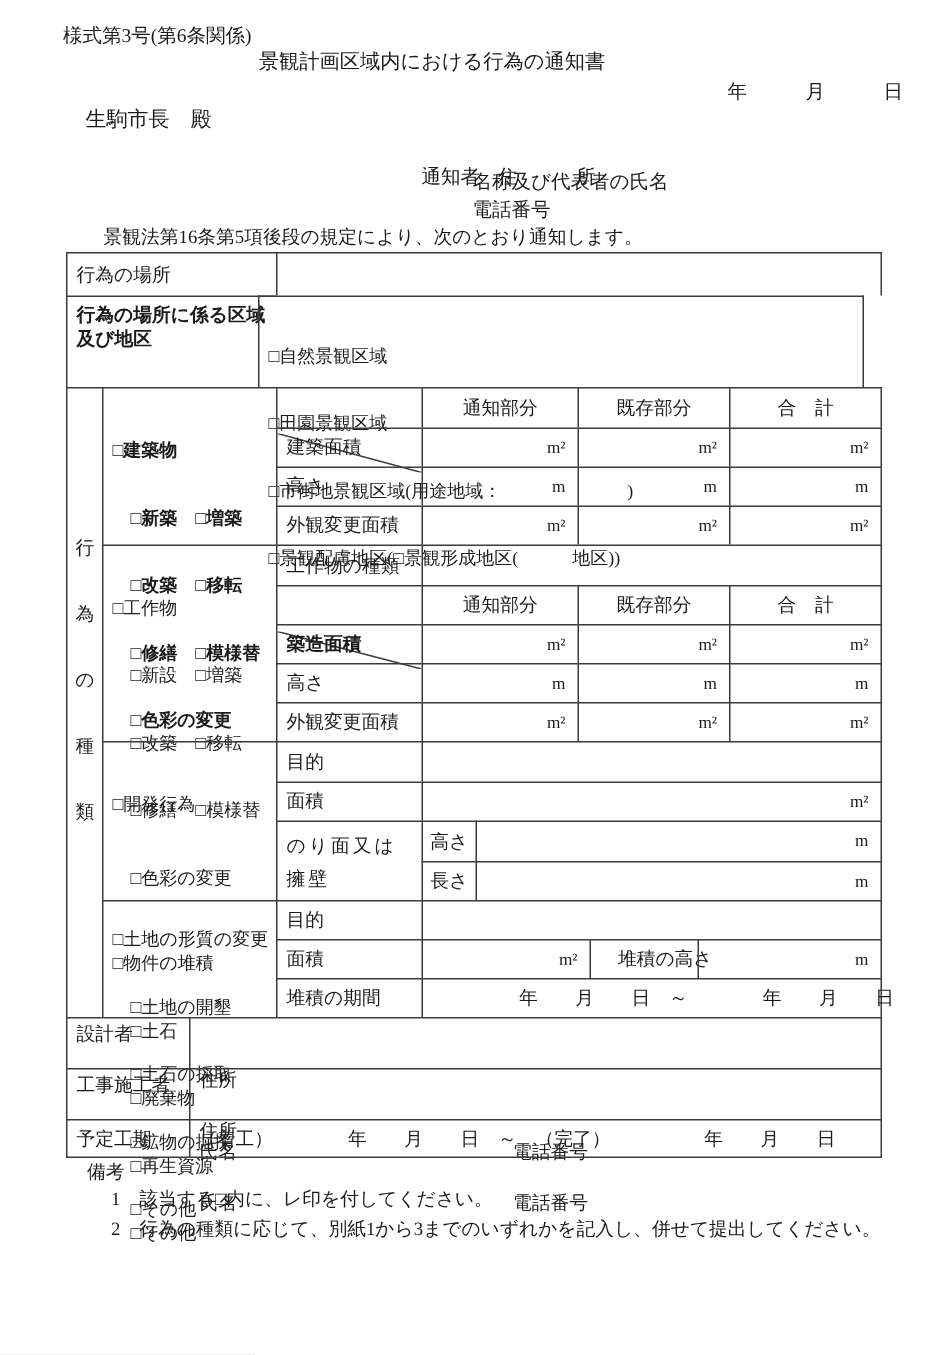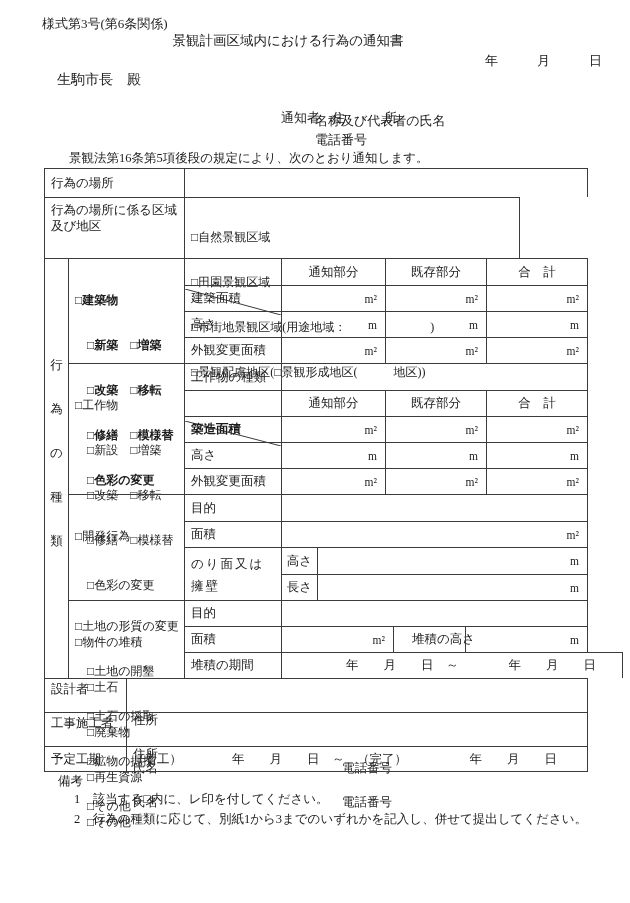--- a/index.html
+++ b/index.html
@@ -16,21 +16,21 @@
     white-space:pre;
   }
   .br { border-right:1px solid #3b3b3b; }
   .bb { border-bottom:1px solid #3b3b3b; }
   .lab { display:flex; align-items:center; padding-left:6px; }
   .hc  { display:flex; align-items:center; justify-content:center; }
   .unit{ display:flex; align-items:center; justify-content:flex-end; padding-right:8px; font-size:11.5px; }
   .cbg { padding:4px 2px 0 6px; line-height:15px; font-size:12px; }
   .cbl { min-height:15px; white-space:pre; }
   .vlab{ display:flex; flex-direction:column; align-items:center; justify-content:center; gap:27px; padding-bottom:30px; }
-  .wrap{ white-space:normal; line-height:16px; padding:4px 4px 0 6px; display:block; }
+  .wrap{ white-space:normal; line-height:16px; padding:4px 4px 0 6px; display:block;font-weight:bold; }
   .slope{ white-space:normal; line-height:22px; padding:5px 4px 0 6px; letter-spacing:2px; display:block; }
   .two { padding:1px 12px 0 6px; line-height:16px; }
   .diag{ padding:0; }
   .diag svg { display:block; width:100%; height:100%; }
   .notes { position:absolute; font-size:12.5px; }
 </style>
 </head>
 <body>
 
 <div class="page">
@@ -47,21 +47,21 @@
   <div class="abs" style="left:315px;top:131px;font-size:13px;">電話番号</div>
 
   <div class="abs" style="left:46px;top:150px;font-size:12.5px;margin-left:23px;">景観法第16条第5項後段の規定により、次のとおり通知します。</div>
 
   <div class="tbl">
 
     <div class="cell lab" style="left:0;top:0;width:140px;height:29px;">行為の場所</div>
     <div class="cell br" style="left:140px;top:0;width:404px;height:29px;"></div>
 
     <div class="cell wrap" style="left:0;top:29px;width:140px;height:61px;">行為の場所に係る区域及び地区</div>
-    <div class="cell br cbg" style="left:140px;top:29px;width:336px;height:61px;padding-top:2px;">
+    <div class="cell br cbg" style="left:128px;top:29px;width:404px;height:61px;padding-top:2px;">
       <div class="cbl">□自然景観区域</div>
       <div class="cbl">□田園景観区域</div>
       <div class="cbl">□市街地景観区域(用途地域：　　　　　　　)</div>
       <div class="cbl">□景観配慮地区(□景観形成地区(　　　地区))</div>
     </div>
 
     <div class="cell vlab" style="left:0;top:90px;width:24px;height:420px;font-size:12.5px;">
       <span>行</span>
       <span>為</span>
       <span>の</span>
@@ -160,21 +160,21 @@
       <div class="cbl">　□再生資源</div>
       <div class="cbl">　□その他</div>
     </div>
     <div class="cell lab" style="left:140px;top:432px;width:97px;height:26px;">目的</div>
     <div class="cell br" style="left:237px;top:432px;width:307px;height:26px;"></div>
     <div class="cell lab" style="left:140px;top:458px;width:97px;height:26px;">面積</div>
     <div class="cell unit" style="left:237px;top:458px;width:112px;height:26px;">m²</div>
     <div class="cell hc" style="left:349px;top:458px;width:72px;height:26px;padding-left:28px;">堆積の高さ</div>
     <div class="cell unit br" style="left:421px;top:458px;width:123px;height:26px;">m</div>
     <div class="cell lab" style="left:140px;top:484px;width:97px;height:26px;">堆積の期間</div>
-    <div class="cell br" style="left:237px;top:484px;width:342px;height:26px;display:flex;align-items:center;padding-left:64px;">年　　月　　日　～　　　　年　　月　　日</div>
+    <div class="cell br" style="left:237px;top:484px;width:307px;height:26px;display:flex;align-items:center;padding-left:64px;">年　　月　　日　～　　　　年　　月　　日</div>
 
     <div class="cell lab" style="left:0;top:510px;width:82px;height:34px;align-items:flex-start;padding-top:2px;">設計者</div>
     <div class="cell br two" style="left:82px;top:510px;width:462px;height:34px;">
       <div><span>住所</span></div>
       <div><span>氏名</span><span style="margin-left:184px;">電話番号</span></div>
     </div>
 
     <div class="cell lab" style="left:0;top:544px;width:82px;height:34px;align-items:flex-start;padding-top:2px;">工事施工者</div>
     <div class="cell br two" style="left:82px;top:544px;width:462px;height:34px;">
       <div><span>住所</span></div>

